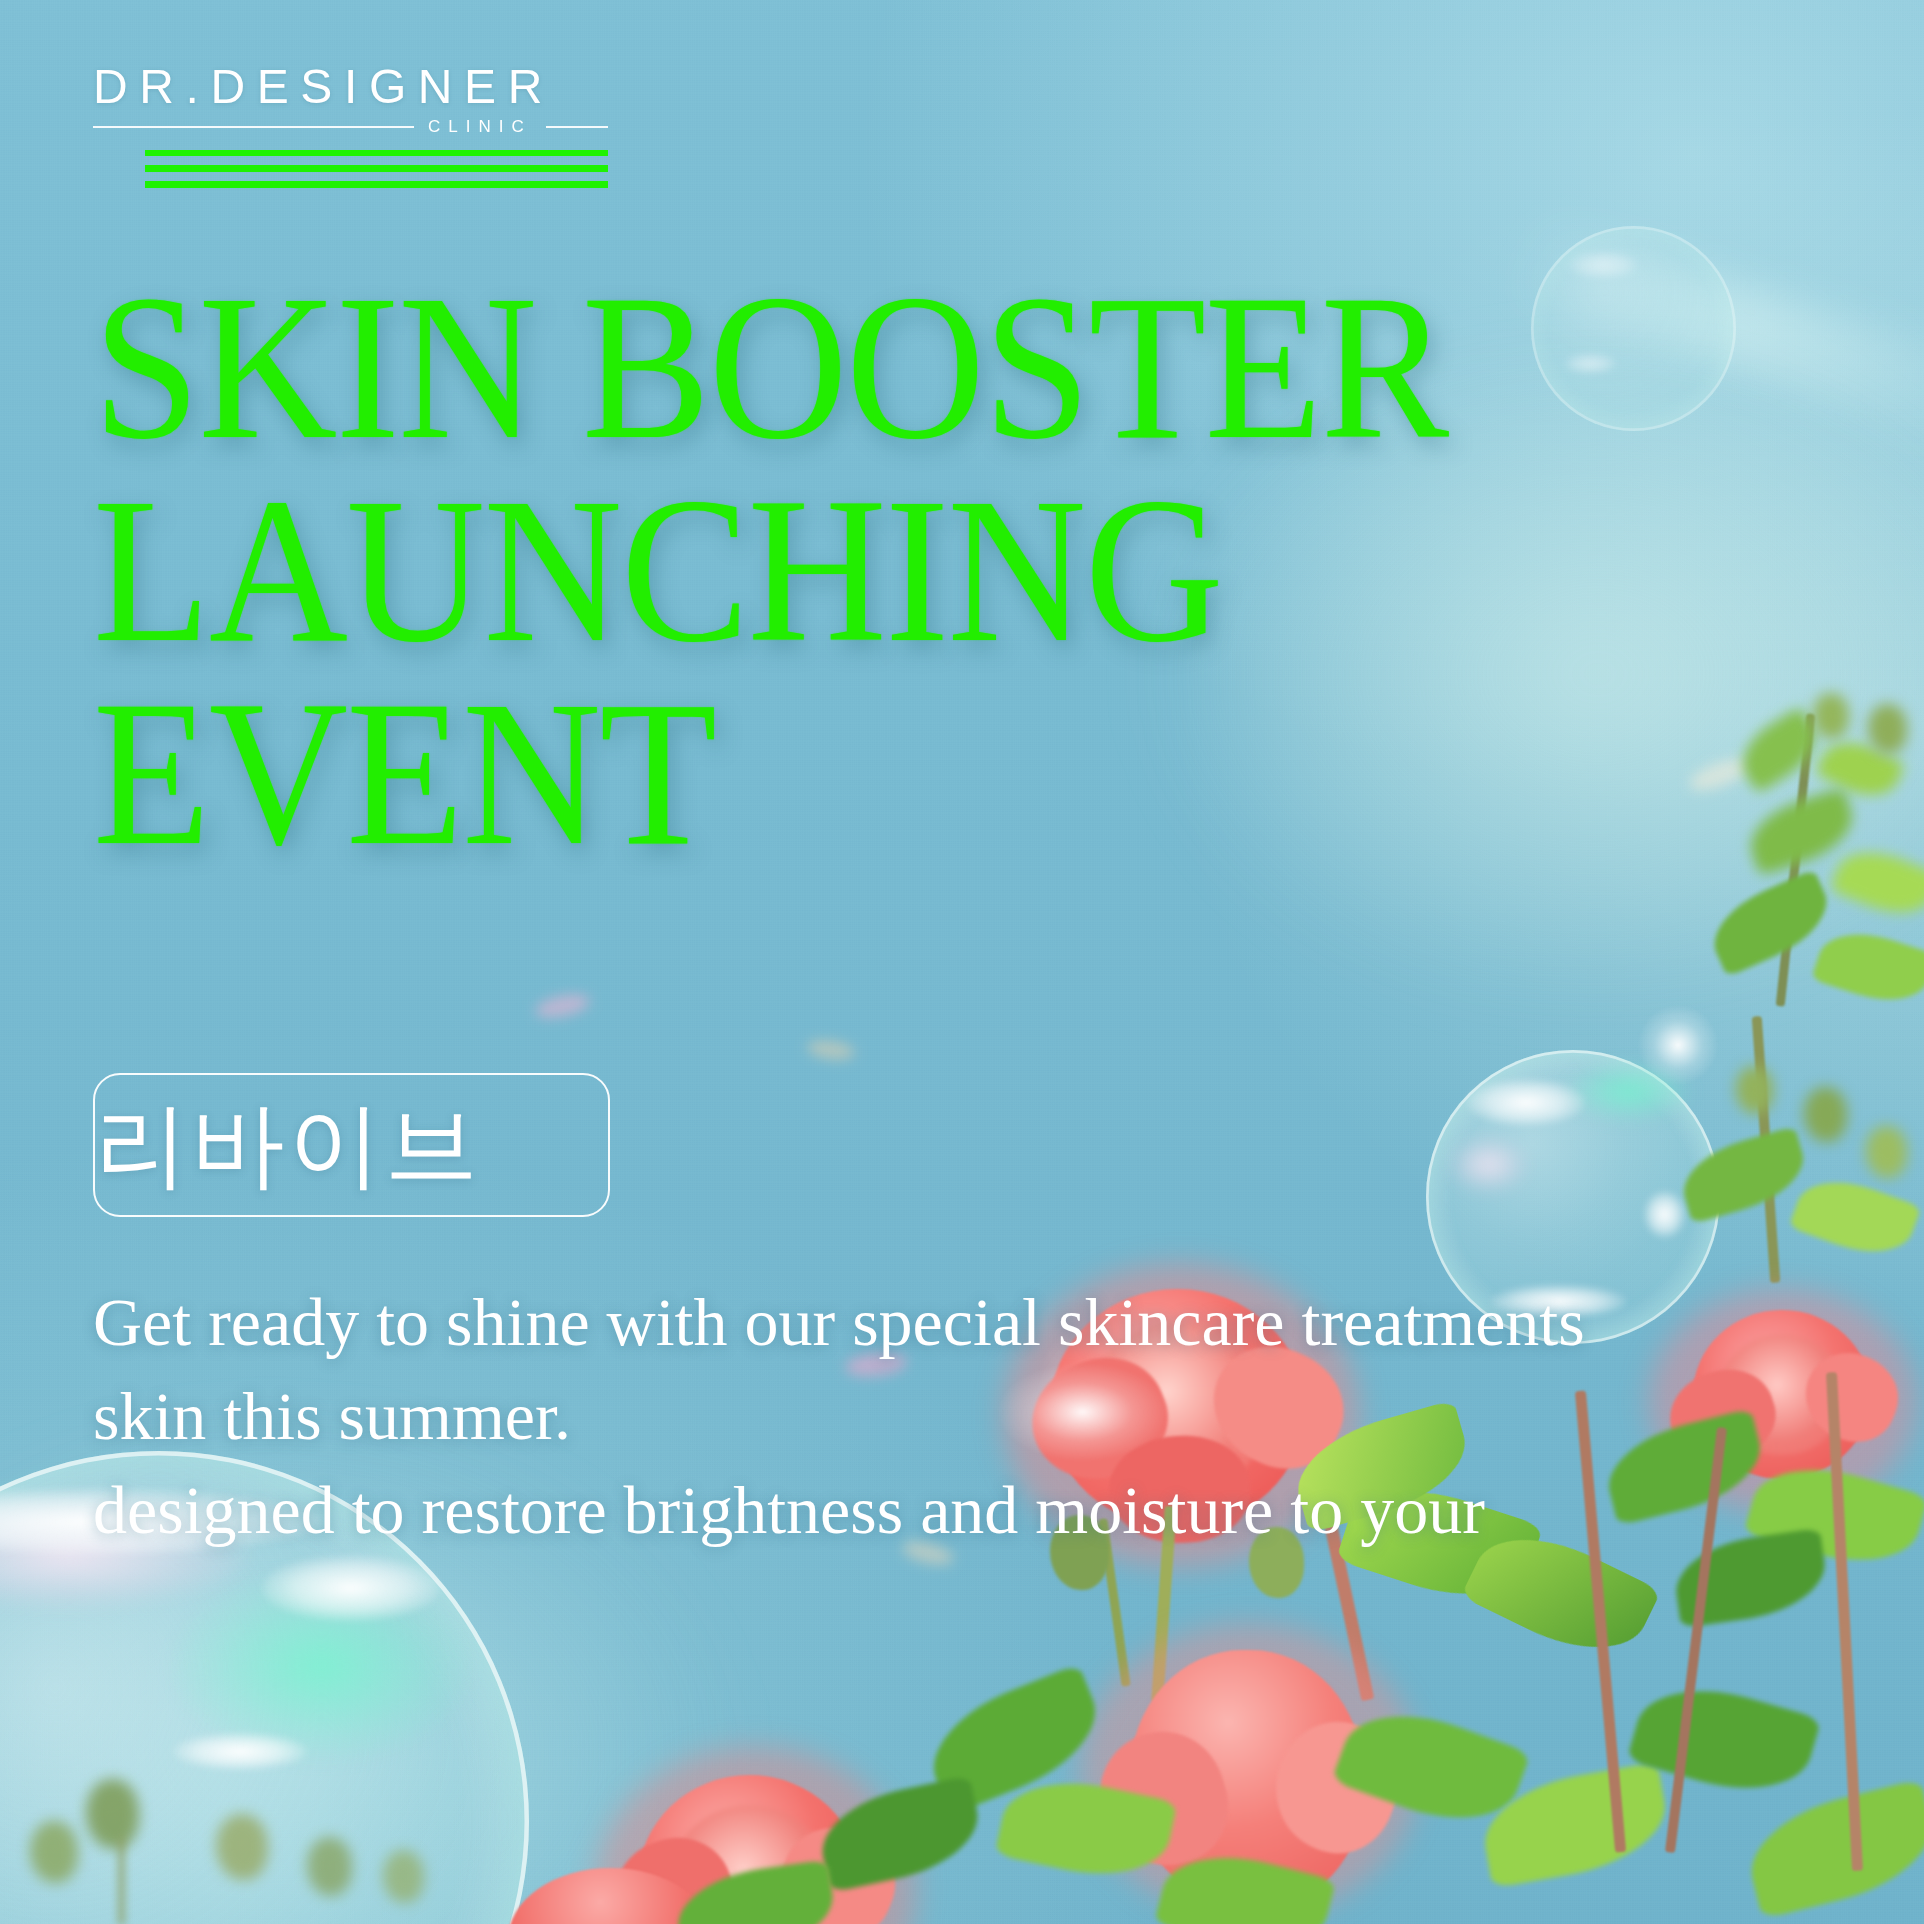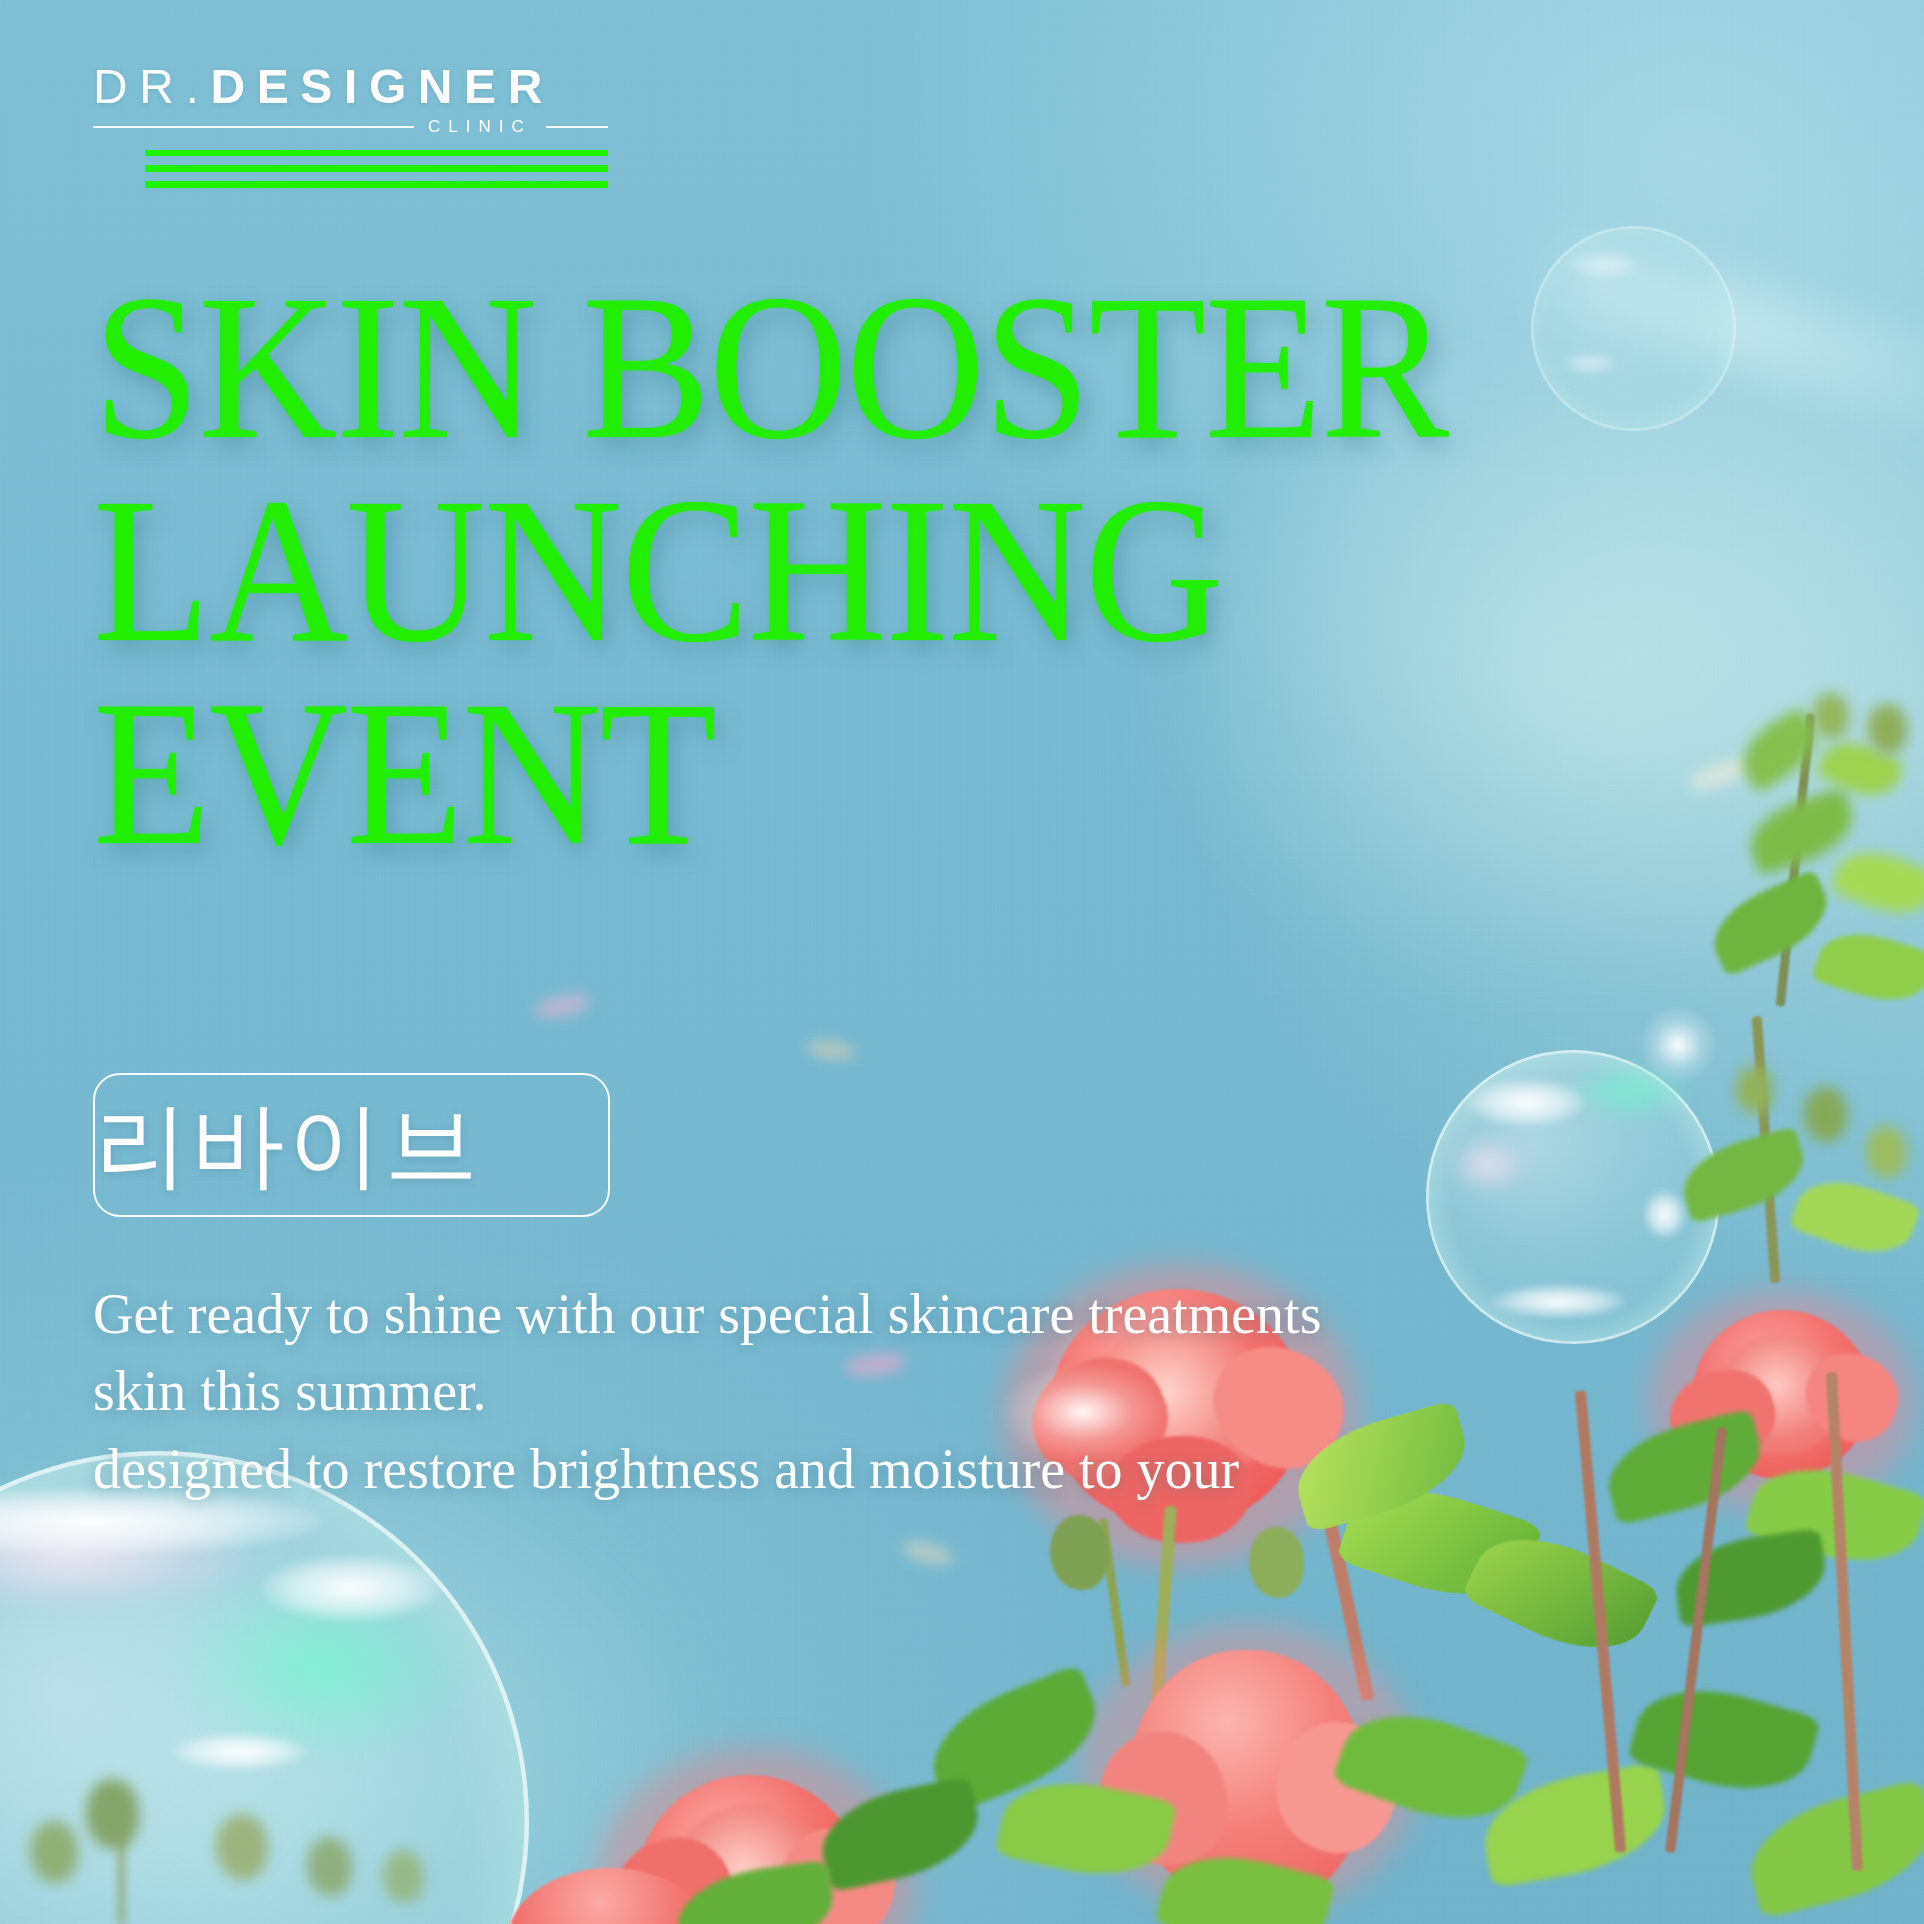--- a/index.html
+++ b/index.html
@@ -119,21 +119,21 @@
   .logo-wrap { position: absolute; left: 93px; top: 59px; width: 517px; }
   .logo-word {
     font-family: "Liberation Sans", sans-serif;
     font-size: 48px;
     letter-spacing: 11.6px;
     color: #ffffff;
     white-space: nowrap;
     text-shadow: 0 0.9px 4.5px rgba(70,130,150,.28);
   }
   .logo-word .thin { font-weight: 400; }
-  .logo-word .bold { font-weight: 700; text-align: center; }
+  .logo-word .bold { font-weight: 400; text-align: center; }
   .logo-sub-row {
     display: flex; align-items: center; gap: 14.3px;
     margin-top: 3px; width: 515px;
   }
   .logo-rule { height: 1.8px; background: rgba(255,255,255,.92); flex: 1 1 auto; }
   .logo-rule.short { flex: 0 0 62px; }
   .logo-sub {
     font-size: 17px; letter-spacing: 8px; color: #ffffff; font-weight: 400;
     white-space: nowrap;
   }
@@ -179,21 +179,21 @@
     line-height: 1;
     text-shadow: 0 1.8px 9px rgba(60,120,145,.30);
   }
 
   
   .body-copy {
     position: absolute;
     left: 93px; top: 1276px;
     width: 1292px;
     font-family: "Liberation Serif", serif;
-    font-size: 56px;
+    font-size: 68px;
     line-height: 1.38;
     color: #ffffff;
     text-shadow: 0 1.8px 12.5px rgba(50,110,136,.42);
   }
   .body-copy .bc-line { display: block; white-space: nowrap; }
 
   
   .foliage { position: absolute; inset: 0; pointer-events: none; }
   .leaf {
     position: absolute;

